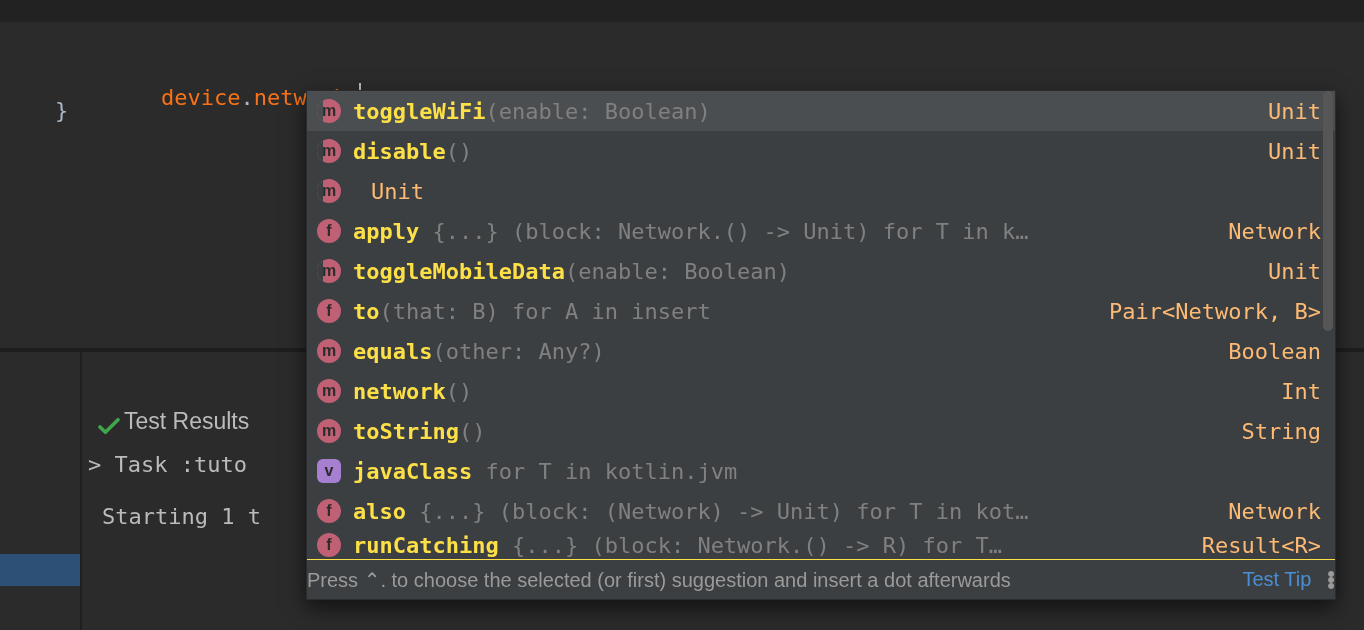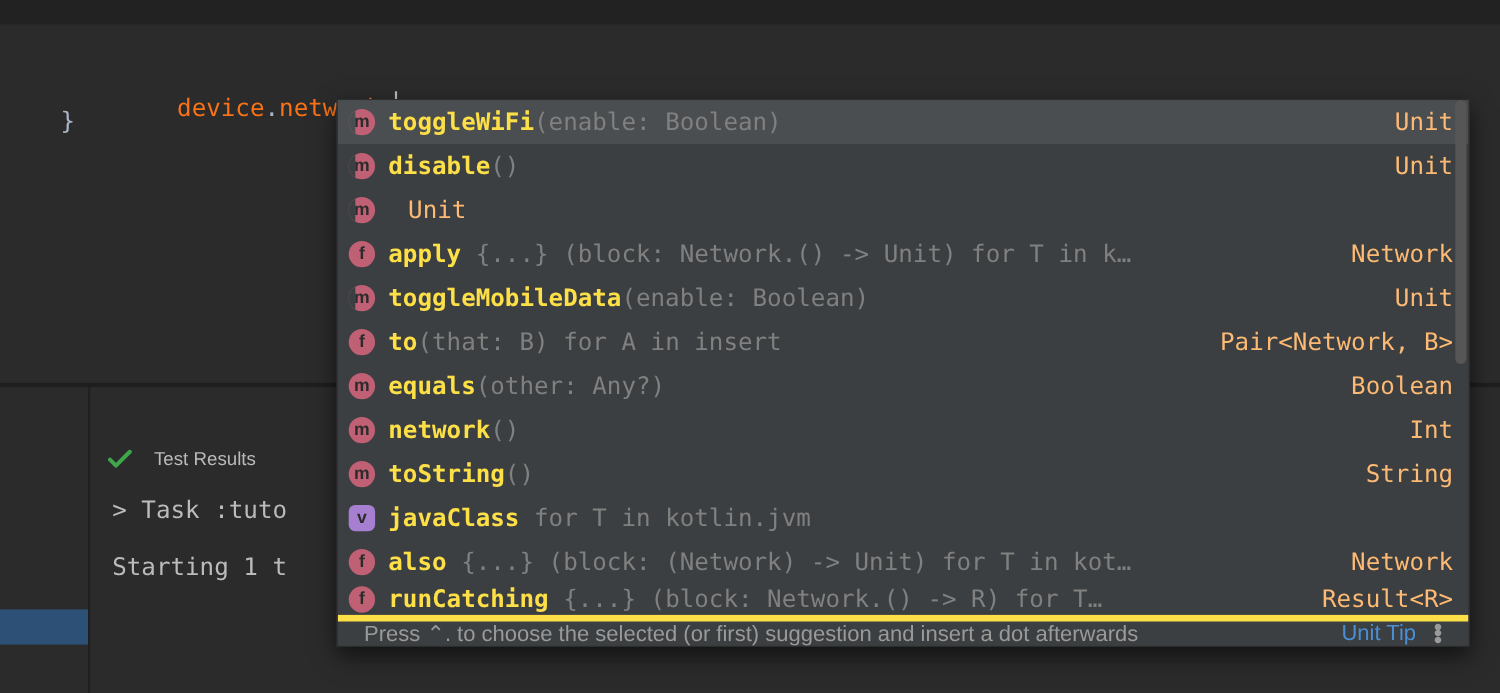--- a/index.html
+++ b/index.html
@@ -75,32 +75,32 @@
   }
   .blue-chip {
     position: absolute;
     left: 0; top: 202px;
     width: 80px; height: 32px;
     background: #2d5176;
   }
   .test-results {
     position: absolute;
     left: 98px; top: 56px;
-    display: flex; align-items: flex-start; gap: 20px;
+    display: flex; align-items: flex-end; gap: 4px;
     font-family: -apple-system, "Segoe UI", sans-serif;
     color: #bbbbbb;
-    font-size: 17px;
+    font-size: 23px;
   }
   .check-icon {
     width: 22px; height: 18px;
   }
   .check-icon path { stroke: #3fa64c; stroke-width: 4; fill: none; stroke-linecap: round; stroke-linejoin: round; }
   .task-line {
     position: absolute;
-    left: 102px; top: 100px;
+    left: 88px; top: 100px;
     color: #bbbbbb;
     font-family: "Menlo","Consolas",monospace;
     font-size: 22px;
   }
   .start-line {
     position: absolute;
     left: 102px; top: 152px;
     color: #bbbbbb;
     font-family: "Menlo","Consolas",monospace;
     font-size: 22px;
@@ -175,24 +175,24 @@
     right: 0; top: 0;
     width: 10px;
     height: 240px;
     background: #565656;
     border-radius: 5px;
   }
 
   .popup-footer {
     display: flex;
     align-items: center;
-    height: 28px;
-    padding: 0 24px;
+    height: 40px;
+    padding: 0 0;
     background: #3c3f41;
-    border-top: 6px solid #fde047;
+    border-top: 1px solid #fde047;
     font-family: -apple-system, "Segoe UI", sans-serif;
     font-size: 20px;
     color: #9a9a9a;
     gap: 14px;
   }
   .popup-footer .hint { flex: 1 1 auto; }
   .popup-footer .link { color: #4a8fd6; cursor: pointer; }
   .popup-footer .dots { color: #9a9a9a; font-size: 22px; padding: 0 2px; line-height: 6px; letter-spacing: -2px; }
   .popup-footer .dots span { display:block; height:6px; }
 </style>
@@ -283,20 +283,20 @@
         <div class="kind k-f">f</div>
         <div class="sig"><span class="bold">runCatching</span><span class="dim"> {...} (block: Network.() -&gt; R) for T…</span></div>
         <div class="ret">Result&lt;R&gt;</div>
       </div>
     </div>
   <div class="scrollbar">
     <div class="sb-thumb"></div>
   </div>
   <div class="popup-footer">
     <span class="hint">Press ⌃. to choose the selected (or first) suggestion and insert a dot afterwards</span>
-    <span class="link">Unit Tip</span>
+    <span class="link">Test Tip</span>
     <span class="dots">
         <span>•</span>
         <span>•</span>
         <span>•</span>
       </span>
   </div>
 </div>
 
 </body></html>

